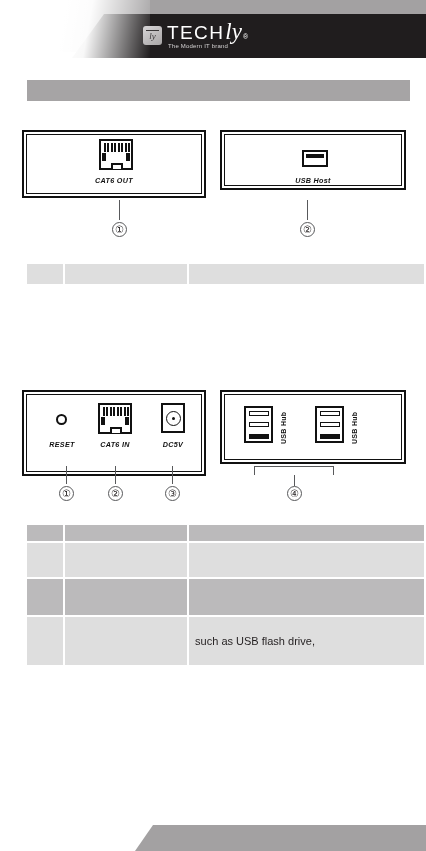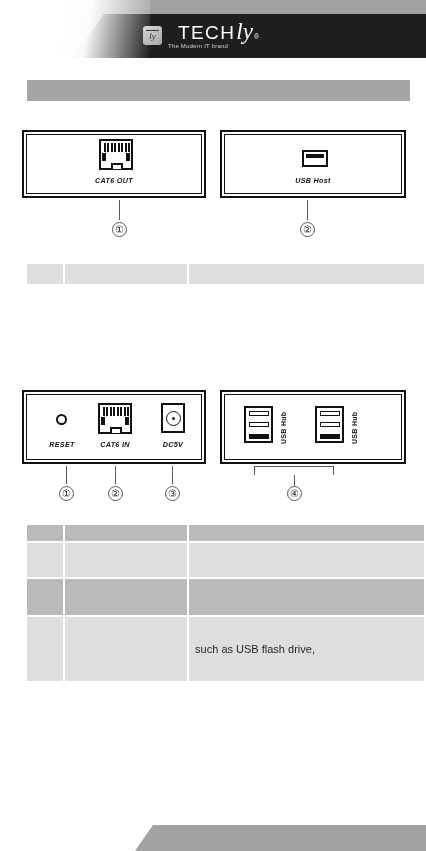--- a/index.html
+++ b/index.html
@@ -81,21 +81,20 @@
     display: flex;
     align-items: baseline;
   }
   .logo-tech {
     font-family: "Liberation Sans", sans-serif;
     font-size: 19px;
     letter-spacing: 1.4px;
     color: #ffffff;
     line-height: 19px;
     font-weight: 400;
-    margin-left: 11px;
   }
   .logo-ly {
     font-family: "Liberation Serif", serif;
     font-style: italic;
     font-size: 23px;
     color: #ffffff;
     line-height: 19px;
     margin-left: 1px;
   }
   .logo-reg {
@@ -372,21 +371,21 @@
         <span></span>
         <span></span>
     </div>
     <div class="rj45-side-l"></div>
     <div class="rj45-side-r"></div>
     <div class="rj45-notch"></div>
   </div>
   <div class="port-label" style="left:0; right:0; top:44px;">CAT6 OUT</div>
 </div>
 
-<div class="panel" style="left:220px; top:130px; width:186px; height:68px;">
+<div class="panel" style="left:220px; top:130px; width:186px; height:60px;">
   <div class="panel-inner"></div>
   <div class="usb" style="left:80px; top:18px;">
     <div class="usb-bar"></div>
   </div>
   <div class="port-label" style="left:0; right:0; top:44px;">USB Host</div>
 </div>
 
 <div class="leader" style="left:119px; top:200px; height:20px;"></div>
 <div class="callout-num" style="left:112px; top:222px;">①</div>
 
@@ -401,21 +400,21 @@
     <td class="col-desc"></td>
   </tr>
   <tr class="body" style="height:20px;">
     <td class="col-no"></td>
     <td class="col-name"></td>
     <td class="col-desc"></td>
   </tr>
 </tbody>
   </table>
 
-<div class="panel" style="left:22px; top:390px; width:184px; height:74px;">
+<div class="panel" style="left:22px; top:390px; width:184px; height:86px;">
   <div class="panel-inner"></div>
 
   <div class="reset-hole" style="left:32px; top:22px;"></div>
   <div class="port-label" style="left:12px; width:52px; top:48px;">RESET</div>
 
   <div class="rj45" style="left:74px; top:11px;">
     <div class="rj45-pins">
       <span></span>
         <span></span>
         <span></span>
@@ -479,21 +478,21 @@
   <tr class="body" style="height:34px;">
     <td class="col-no"></td>
     <td class="col-name"></td>
     <td class="col-desc"></td>
   </tr>
   <tr class="hdr" style="height:36px;">
     <td class="col-no"></td>
     <td class="col-name"></td>
     <td class="col-desc"></td>
   </tr>
-  <tr class="body" style="height:64px;">
+  <tr class="body" style="height:48px;">
     <td class="col-no"></td>
     <td class="col-name"></td>
     <td class="col-desc">such as USB flash drive,</td>
   </tr>
 </tbody>
   </table>
 
 <div class="footer">
   <div class="footer-gray"></div>
 </div>

